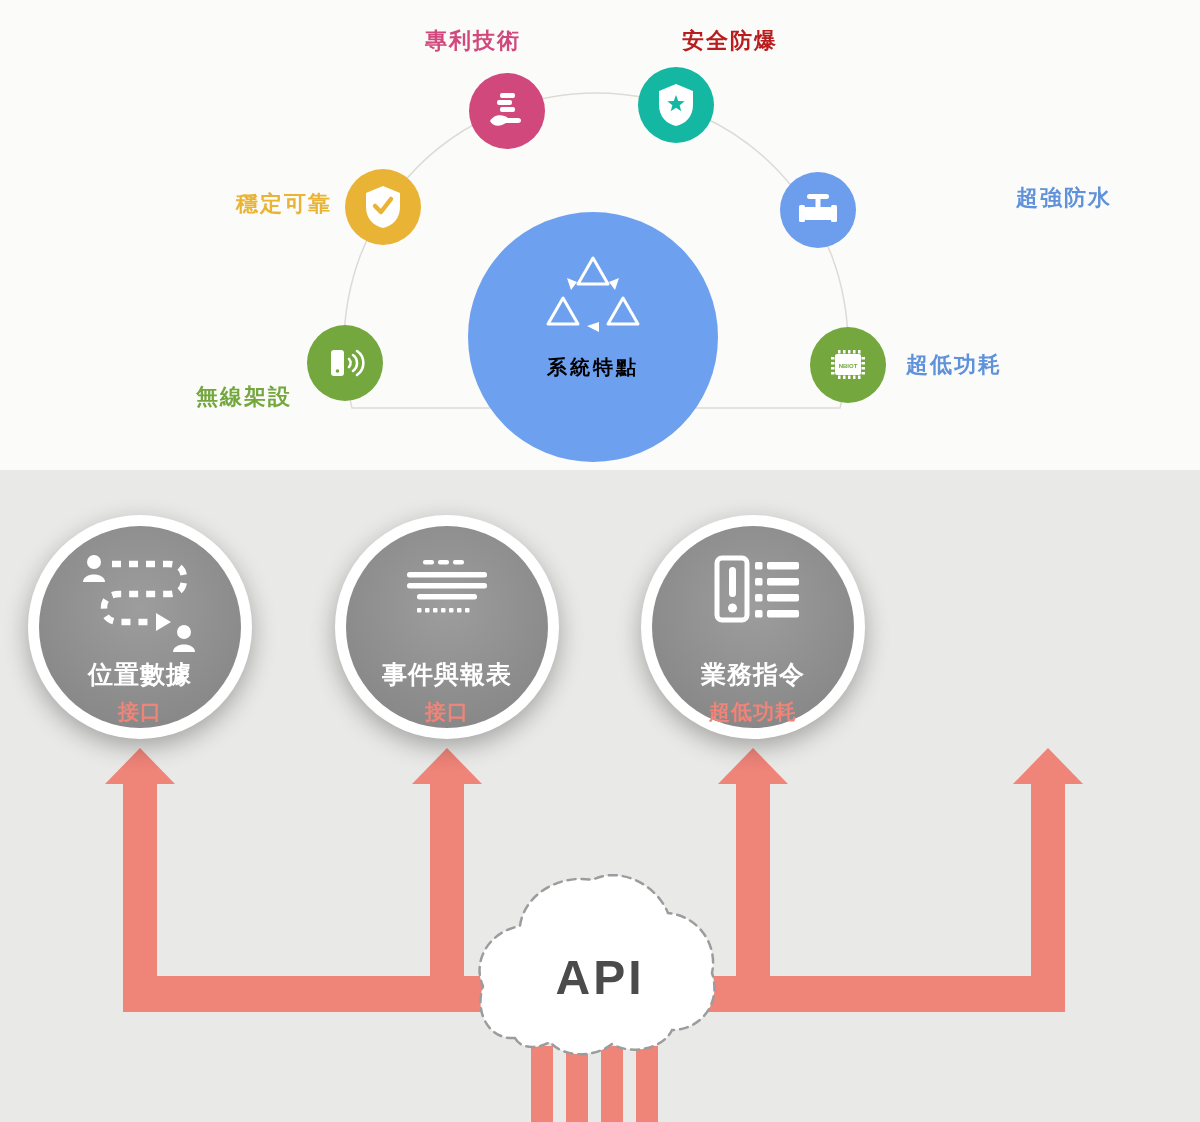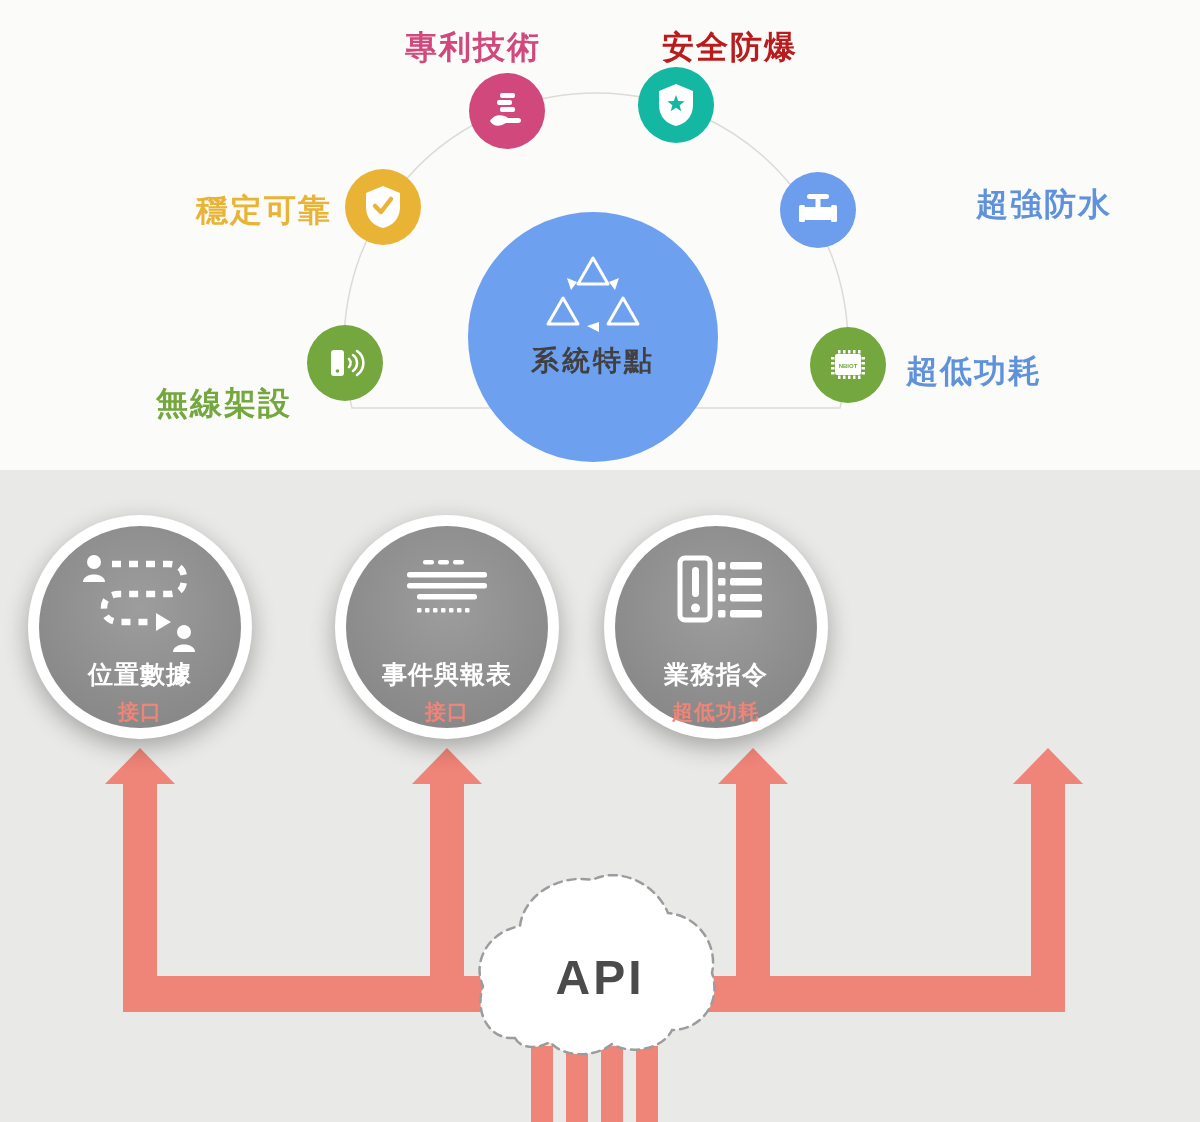--- a/index.html
+++ b/index.html
@@ -5,25 +5,25 @@
   html,body{margin:0;padding:0;}
   body{font-family:"Liberation Sans","DejaVu Sans",sans-serif;background:#ffffff;}
   .stage{position:relative;width:1200px;height:1122px;overflow:hidden;background:#fbfbfa;}
   .bg-bottom{position:absolute;left:0;top:470px;width:1200px;height:652px;background:#e9e9e7;}
 
   
   .arc-svg{position:absolute;left:0;top:0;}
   .center-circle{position:absolute;left:468px;top:212px;width:250px;height:250px;border-radius:50%;
     background:#6ea0f0;display:flex;flex-direction:column;align-items:center;z-index:2;}
   .center-circle svg{margin-top:40px;}
-  .center-title{color:#404040;font-size:28px;font-weight:bold;letter-spacing:3px;}
+  .center-title{margin-top:12px;color:#000000;font-size:20px;font-weight:bold;letter-spacing:3px;}
 
   .ficon{position:absolute;width:76px;height:76px;border-radius:50%;display:flex;
     align-items:center;justify-content:center;z-index:2;}
-  .flabel{position:absolute;font-size:32px;font-weight:bold;letter-spacing:2px;white-space:nowrap;z-index:2;}
+  .flabel{position:absolute;font-size:22px;font-weight:bold;letter-spacing:2px;white-space:nowrap;z-index:2;}
 
   .c-pink{background:#d1487c;}  .t-pink{color:#d1487c;}
   .c-teal{background:#13b7a2;}  .t-teal{color:#b91c1c;}
   .c-amber{background:#e9b436;} .t-amber{color:#e9b436;}
   .c-blue{background:#6d9ded;}  .t-blue{color:#5f92da;}
   .c-green{background:#74a73e;} .t-green{color:#74a73e;}
 
   
   .arrow-stem{position:absolute;top:782px;width:34px;height:230px;background:#ef8478;z-index:1;}
   .arrow-head{position:absolute;top:748px;width:0;height:0;z-index:1;
@@ -194,21 +194,21 @@
           <rect x="62" y="58" width="4.5" height="4.5" rx="1"></rect>
             <rect x="70" y="58" width="4.5" height="4.5" rx="1"></rect>
           <rect x="78" y="58" width="4.5" height="4.5" rx="1"></rect>
         </g>
       </svg>
       <div class="node-title">事件與報表</div>
       <div class="node-sub">接口</div>
     </div>
   </div>
 
-  <div class="node" style="left:604px;">
+  <div class="node" style="left:641px;">
     <div class="node-inner">
       <svg width="122" height="104" viewBox="0 0 120 104">
         <rect x="24" y="8" width="30" height="62" rx="5" fill="none" stroke="#ffffff" stroke-width="5"></rect>
         <rect x="36" y="17" width="7" height="30" rx="3.5" fill="#ffffff"></rect>
         <circle cx="39.5" cy="58" r="4.5" fill="#ffffff"></circle>
         <g fill="#ffffff">
           <rect x="62" y="12" width="7.5" height="7.5" rx="1.5"></rect>
             <rect x="74" y="12" width="32" height="7.5" rx="2"></rect>
           <rect x="62" y="28" width="7.5" height="7.5" rx="1.5"></rect>
             <rect x="74" y="28" width="32" height="7.5" rx="2"></rect>

